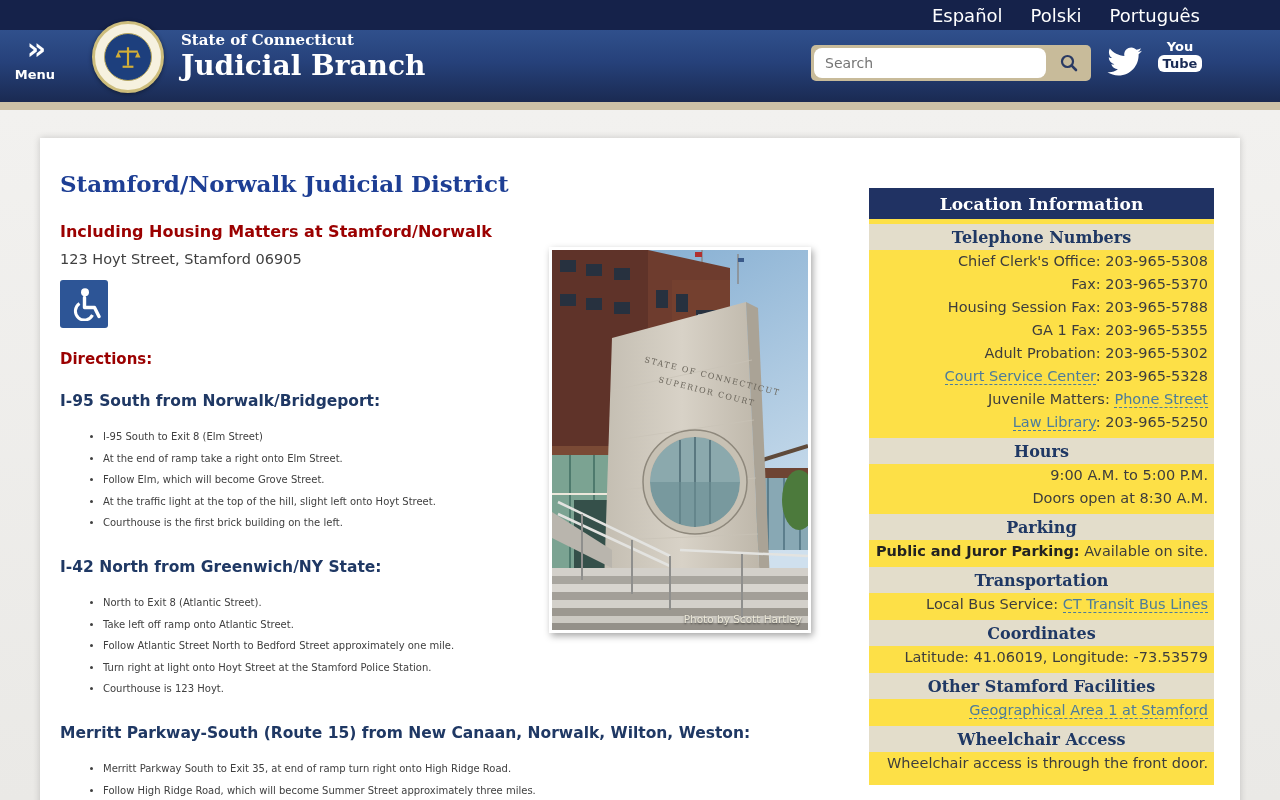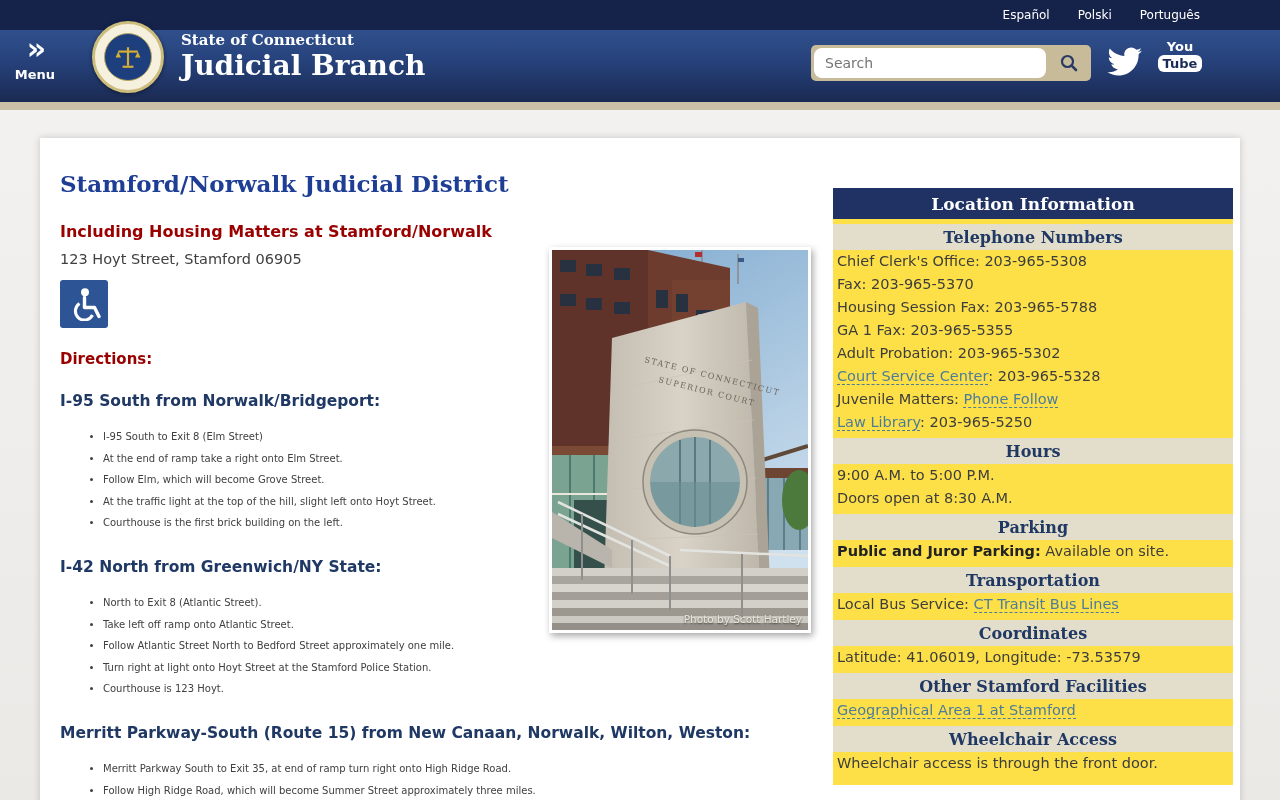--- a/index.html
+++ b/index.html
@@ -9,21 +9,21 @@
     font-family:"DejaVu Sans", sans-serif;
     background:#eeedeb;
   }
 
   
   .top-strip {
     height:30px; background:#15224a;
     display:flex; justify-content:flex-end; align-items:center;
     padding-right:80px; gap:28px;
   }
-  .lang-link { color:#fff; font-size:12px; text-decoration:none; cursor:pointer; }
+  .lang-link { color:#fff; font-size:18px; text-decoration:none; cursor:pointer; }
 
   .main-header {
     height:72px; position:relative;
     background:linear-gradient(180deg,#30508c 0%,#26417a 45%,#1a2a52 100%);
   }
   .menu {
     position:absolute; left:13px; top:2px; width:44px;
     color:#fff; text-align:center; cursor:pointer;
   }
   .menu-glyph { font-size:30px; font-weight:bold; line-height:34px; letter-spacing:-3px; }
@@ -98,21 +98,21 @@
     background:#fff; border:3px solid #fff;
     box-shadow:2px 3px 7px rgba(0,0,0,.35);
   }
   .photo svg { display:block; }
   .photo-caption {
     position:absolute; right:6px; bottom:5px;
     font-size:10.5px; color:#ece8d8; text-shadow:0 1px 2px rgba(0,0,0,.7);
   }
 
   
-  .sidebar { position:absolute; left:793px; top:50px; width:400px; }
+  .sidebar { position:absolute; left:829px; top:50px; width:345px;text-align:right; }
   .sb-title {
     height:31px; background:#203263; color:#fff;
     font-family:"DejaVu Serif",serif; font-size:17px; font-weight:bold;
     display:flex; align-items:center; justify-content:center;
   }
   .sb-body { background:#fde047; padding:1px 0 10px; }
   .sb-band {
     height:26px; margin-top:4px; background:#e3ddcb; color:#1f3864;
     font-family:"DejaVu Serif",serif; font-size:16px; font-weight:bold;
     display:flex; align-items:center; justify-content:center;
@@ -336,21 +336,21 @@
       <div class="sb-title">Location Information</div>
       <div class="sb-body">
 
         <div class="sb-band">Telephone Numbers</div>
         <div class="sb-item"><span>Chief Clerk's Office: 203-965-5308</span></div>
         <div class="sb-item"><span>Fax: 203-965-5370</span></div>
         <div class="sb-item"><span>Housing Session Fax: 203-965-5788</span></div>
         <div class="sb-item"><span>GA 1 Fax: 203-965-5355</span></div>
         <div class="sb-item"><span>Adult Probation: 203-965-5302</span></div>
         <div class="sb-item"><a class="dashed">Court Service Center</a><span>: 203-965-5328</span></div>
-        <div class="sb-item"><span>Juvenile Matters: </span><a class="dashed">Phone Follow</a></div>
+        <div class="sb-item"><span>Juvenile Matters: </span><a class="dashed">Phone Street</a></div>
         <div class="sb-item"><a class="dashed">Law Library</a><span>: 203-965-5250</span></div>
 
         <div class="sb-band">Hours</div>
         <div class="sb-item"><span>9:00 A.M. to 5:00 P.M.</span></div>
         <div class="sb-item"><span>Doors open at 8:30 A.M.</span></div>
 
         <div class="sb-band">Parking</div>
         <div class="sb-item"><b>Public and Juror Parking:</b><span> Available on site.</span></div>
 
         <div class="sb-band">Transportation</div>

